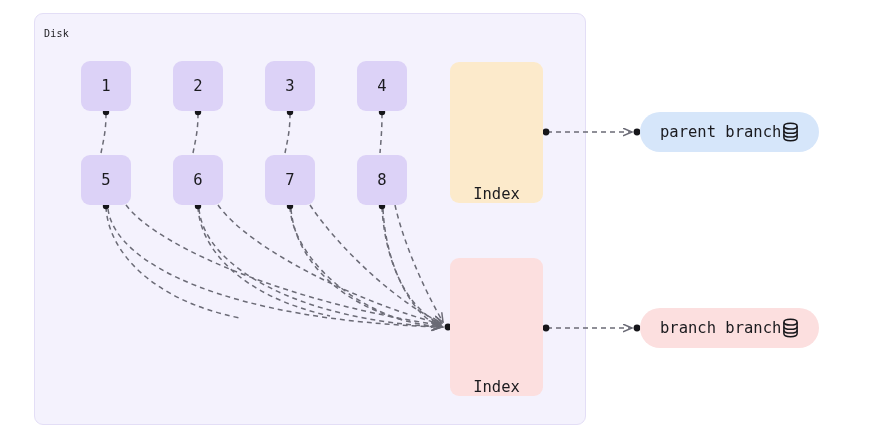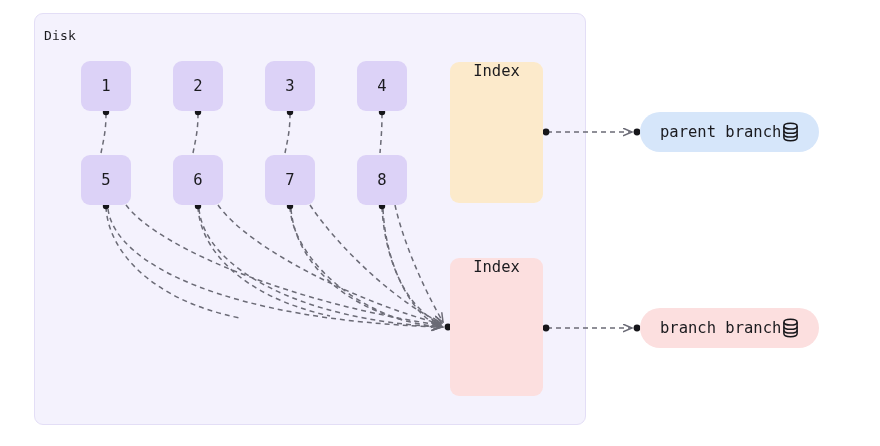--- a/index.html
+++ b/index.html
@@ -28,21 +28,21 @@
     height: 412px;
     background: #f4f2fd;
     border: 1px solid #e3def6;
     border-radius: 9px;
     box-sizing: border-box;
   }
   .disk-label {
     position: absolute;
     left: 44px;
     top: 28px;
-    font-size: 13px;
+    font-size: 10px;
     color: #1b1b1f;
     letter-spacing: 0.2px;
     white-space: nowrap;
   }
   .page-box {
     position: absolute;
     width: 50px;
     height: 50px;
     background: #dcd2f7;
     border-radius: 9px;
@@ -51,21 +51,21 @@
     justify-content: center;
     font-size: 15.5px;
     color: #1b1b1f;
     box-sizing: border-box;
   }
   .index-box {
     position: absolute;
     width: 93px;
     border-radius: 9px;
     display: flex;
-    align-items: flex-start;
+    align-items: flex-end;
     justify-content: center;
     font-size: 15.5px;
     color: #1b1b1f;
     box-sizing: border-box;
   }
   .index-parent {
     left: 450px;
     top: 62px;
     height: 141px;
     background: #fceacb;

